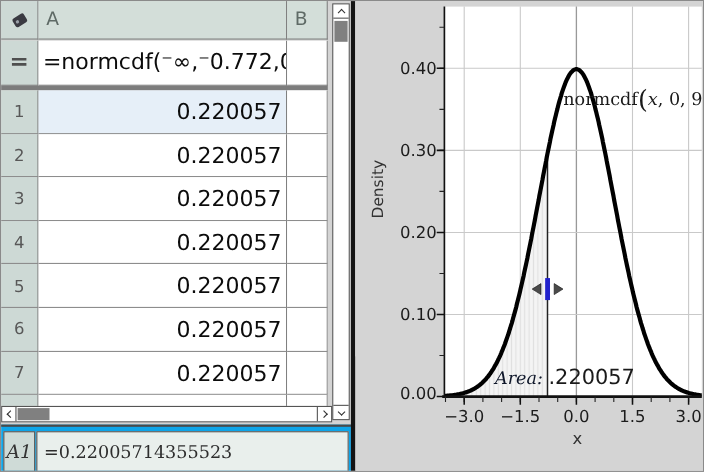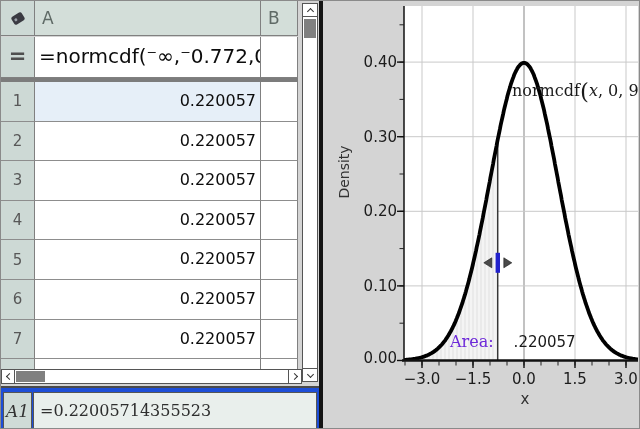--- a/index.html
+++ b/index.html
@@ -21,21 +21,21 @@
   .frm-cell{left:34px;top:36px;width:226px;height:41px;background:#fff;font-size:20px;color:#0c0c0c;
             line-height:39px;padding-left:4px;white-space:nowrap;overflow:hidden;}
   .frm-b{left:260px;top:36px;width:37px;height:41px;background:#fff;}
   .thickbar{position:absolute;left:0;top:77px;width:297px;height:4px;background:#7c7c7c;}
   .rows-clip{position:absolute;left:0;top:81px;width:297px;height:287px;overflow:hidden;}
   .s-row{position:relative;width:297px;height:39.6px;}
   .rownum{position:absolute;left:0;top:0;width:34px;height:100%;background:#cdd9d5;color:#585858;
           font-size:15px;display:flex;align-items:center;justify-content:center;
           border-right:1px solid #808080;border-bottom:1px solid #8d8d8d;}
   .rowval{position:absolute;left:34px;top:0;width:226px;height:100%;background:#fff;color:#0c0c0c;
-          font-size:16px;text-align:right;padding-right:4px;line-height:38px;
+          font-size:20px;text-align:right;padding-right:4px;line-height:38px;
           border-right:1px solid #808080;border-bottom:1px solid #8d8d8d;}
   .rowb{position:absolute;left:260px;top:0;width:37px;height:100%;background:#fff;
         border-right:1px solid #808080;border-bottom:1px solid #8d8d8d;}
   .s-row.sel .rowval{background:#e6eff8;}
 
   
   .hscroll{position:absolute;left:0;top:368px;width:301px;height:15px;background:#fff;border:1px solid #555;}
   .hs-btn{position:absolute;top:0;width:13px;height:13px;border-right:1px solid #555;display:flex;align-items:center;justify-content:center;}
   .hs-btn.right{right:0;border-right:none;border-left:1px solid #555;}
   .hs-thumb{position:absolute;left:14px;top:1px;width:29px;height:11px;background:#808080;}
@@ -43,43 +43,43 @@
   .vs-btn{position:absolute;left:0;width:14px;height:13px;border-bottom:1px solid #555;display:flex;align-items:center;justify-content:center;}
   .vs-btn.down{bottom:0;border-bottom:none;border-top:1px solid #555;}
   .vs-thumb{position:absolute;left:1px;top:15px;width:12px;height:19px;background:#808080;}
   .chev{width:5px;height:5px;border-left:1.6px solid #333;border-bottom:1.6px solid #333;}
   .chev.left{transform:rotate(45deg);margin-left:2px;}
   .chev.right{transform:rotate(225deg);margin-right:2px;}
   .chev.up{transform:rotate(135deg);margin-top:2px;}
   .chev.down{transform:rotate(-45deg);margin-bottom:2px;}
 
   
-  .statusbar{position:absolute;left:0;top:385px;width:318px;height:44px;background:#1d4ed8;border-top:2px solid #4a4a4a;}
+  .statusbar{position:absolute;left:0;top:385px;width:318px;height:44px;background:#0ea5e9;border-top:2px solid #4a4a4a;}
   .cellref{position:absolute;left:2px;top:4px;width:29px;height:37px;background:#cfdbd7;border:1px solid #555;
            font-family:"DejaVu Serif",serif;font-style:italic;font-size:17px;color:#333;
            display:flex;align-items:center;justify-content:center;}
   .statusval{position:absolute;left:32px;top:4px;width:284px;height:37px;background:#e9efec;border:1px solid #555;
              font-family:"DejaVu Serif",serif;font-size:16px;color:#2e2e2e;line-height:35px;padding-left:6px;
              white-space:nowrap;overflow:hidden;}
 
   
   .panel-divider{position:absolute;left:318px;top:0;width:4px;height:429px;background:#141414;}
 
   
   .right-panel{position:absolute;left:322px;top:0;width:318px;height:323px;background:#d4d4d4;text-align:right;}
   .right-panel svg{position:absolute;left:0;top:0;}
   .ylabel{position:absolute;left:21px;top:171px;transform:translate(-50%,-50%) rotate(-90deg);
           font-size:14px;color:#333;white-space:nowrap;}
   .xlabel{position:absolute;left:202px;top:398px;transform:translate(-50%,-50%);font-size:15px;color:#333;}
   .funclabel{position:absolute;left:189px;top:77px;font-family:"DejaVu Serif",serif;font-size:16px;color:#1a1a1a;white-space:nowrap;}
   .funclabel .paren{font-size:23px;font-weight:300;vertical-align:-3px;}
   .funclabel .argx{font-style:italic;}
   .arealabel{position:absolute;left:127px;top:331px;white-space:nowrap;}
-  .arealabel .pfx{font-family:"DejaVu Serif",serif;font-size:16px;color:#6d28d9;}
-  .arealabel .val{font-size:15px;color:#1a1a1a;margin-left:20px;}
+  .arealabel .pfx{font-family:"DejaVu Serif",serif;font-style:italic;font-size:16px;color:#0f172a;}
+  .arealabel .val{font-size:19px;color:#1a1a1a;margin-left:5px;}
   text{font-family:"DejaVu Sans",sans-serif;fill:#1c1c1c;}
 </style>
 </head>
 <body>
 
 <div class="app">
 
   <div class="left-panel">
 
     <div class="hdr-row">

